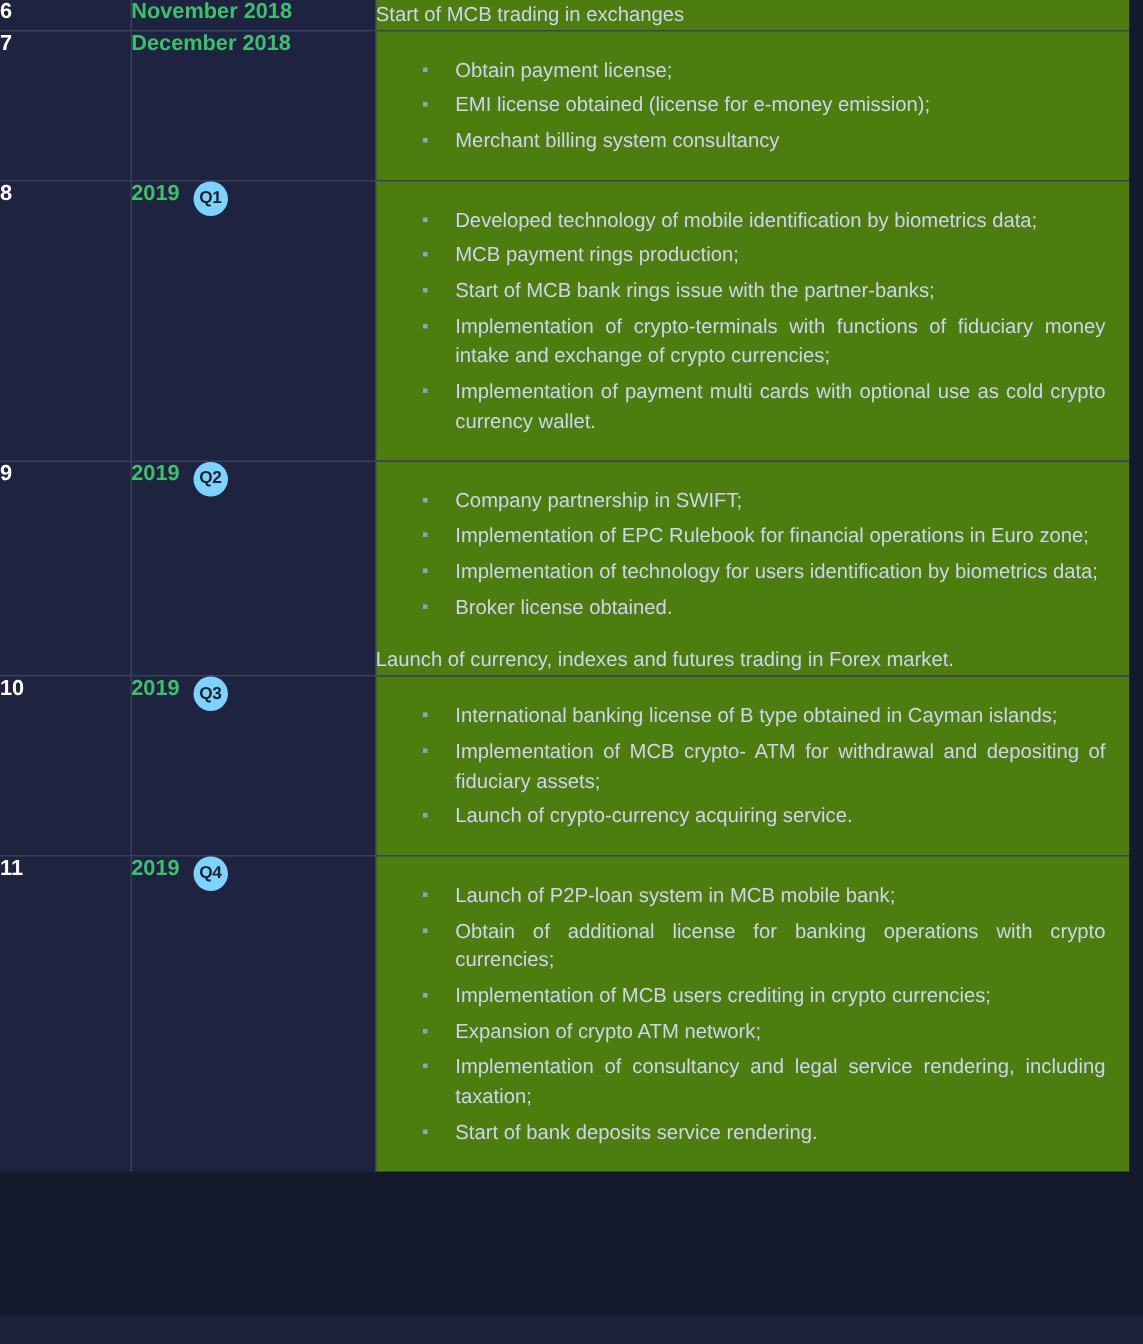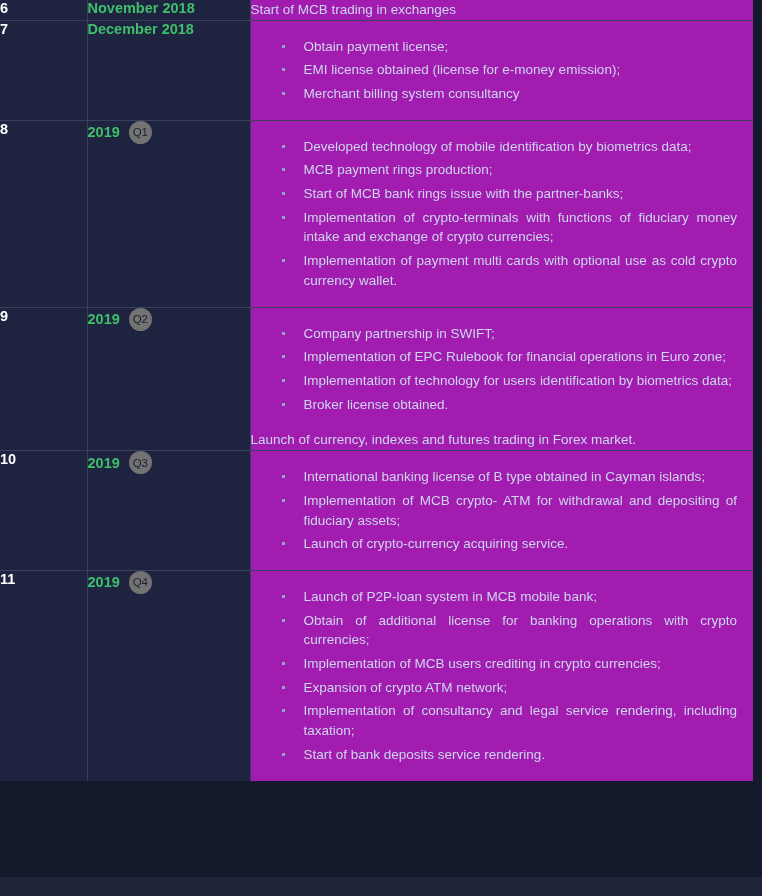--- a/index.html
+++ b/index.html
@@ -67,43 +67,43 @@
     background: #1e2440;
     color: #3fbf6b;
     font-size: 14.5px;
     font-weight: bold;
     padding: 10px 0 10px 14px;
     border-right: 1px solid #39405c;
     white-space: nowrap;
   }
 
   td.body {
-    background: #a21caf;
+    background: #4d7c0f;
     color: #ccd6ee;
     font-size: 13.5px;
     padding: 9px 14px 12px 11px;
   }
 
   .date-inner {
     display: flex;
-    align-items: center;
+    align-items: flex-start;
     gap: 9px;
   }
 
   .q-badge {
     display: inline-flex;
     align-items: center;
     justify-content: center;
     width: 23px;
     height: 23px;
     border-radius: 50%;
-    background: #737373;
+    background: #7dd3fc;
     color: #1b2033;
     font-size: 11.5px;
-    font-weight: normal;
+    font-weight: bold;
     letter-spacing: -0.2px;
     flex: 0 0 auto;
   }
 
   
   .plain-line {
     padding-left: 0;
     line-height: 1.45;
     color: #ccd6ee;
   }

